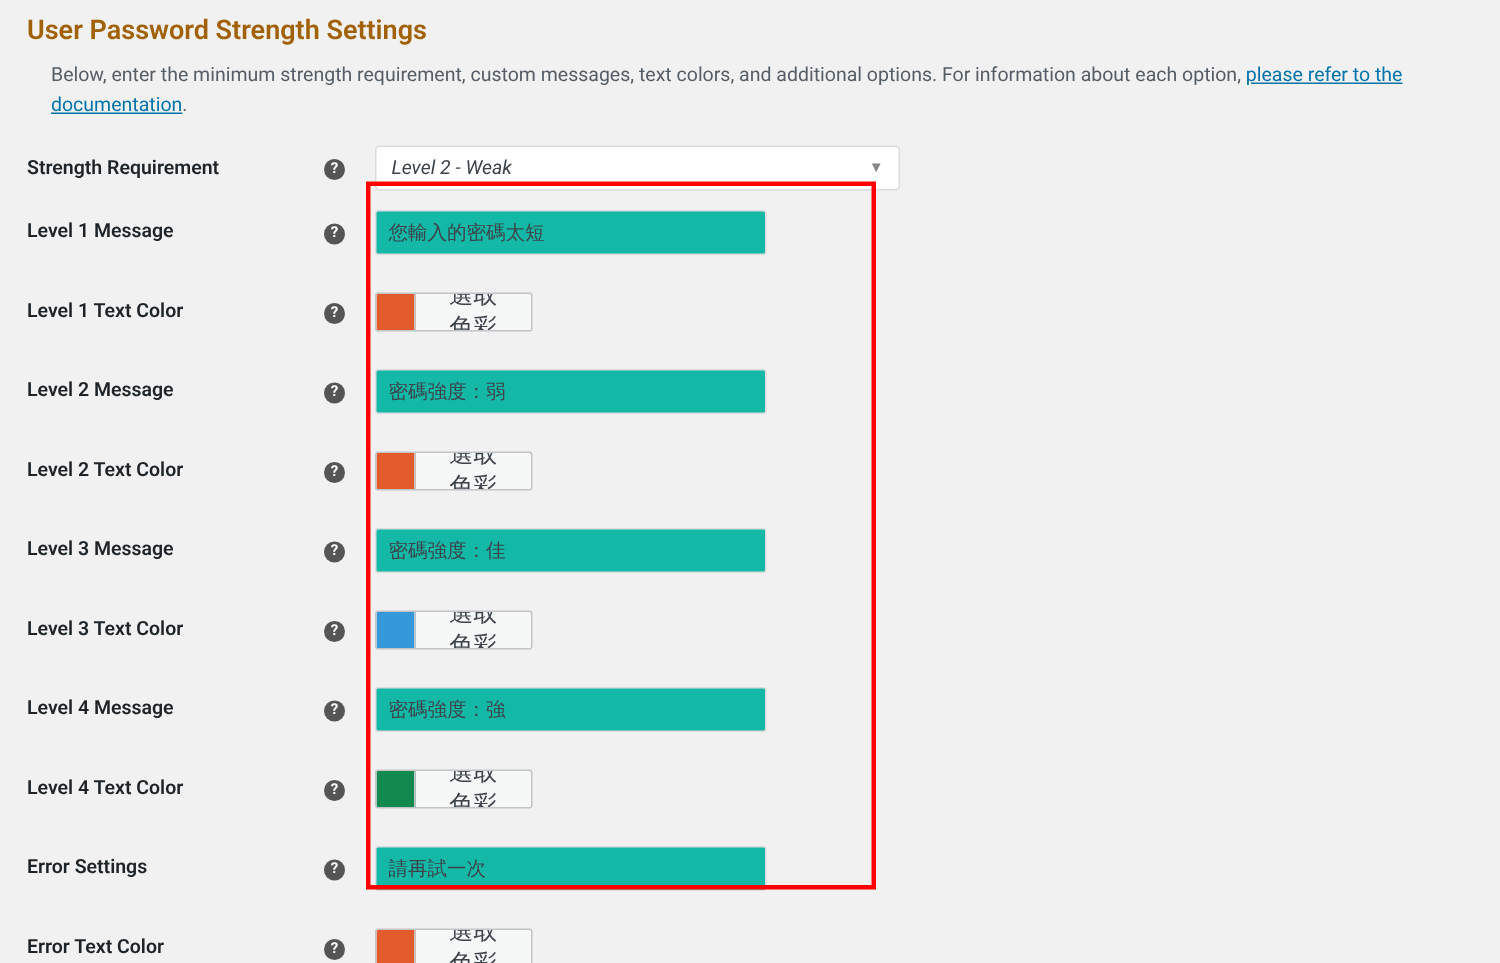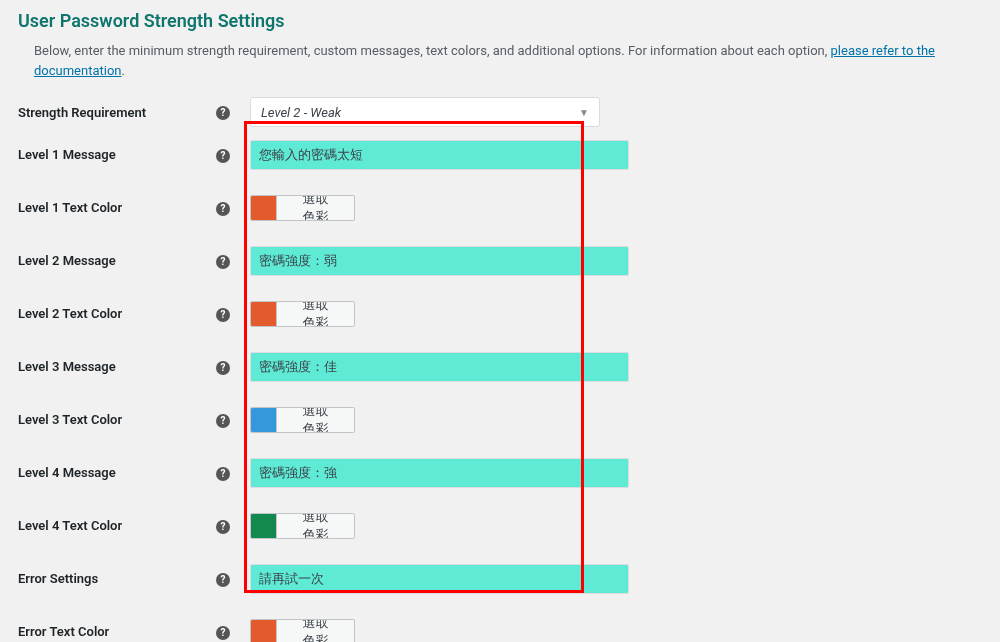--- a/index.html
+++ b/index.html
@@ -11,21 +11,21 @@
     height:642px;
     overflow:hidden;
     box-sizing:border-box;
     padding:10px 18px 0 18px;
   }
   *, *::before, *::after { box-sizing:inherit; }
 
   h2.section-title {
     font-size:18px;
     font-weight:600;
-    color:#0f766e;
+    color:#a16207;
     margin:0 0 10px 0;
   }
   p.section-desc {
     font-size:13px;
     color:#555d66;
     margin:0 0 16px 16px;
     line-height:1.5;
   }
   p.section-desc a { color:#0073aa; text-decoration:underline; }
 
@@ -87,25 +87,25 @@
     position:absolute;
     right:10px;
     top:50%;
     transform:translateY(-50%);
     color:#888;
     font-size:10px;
   }
 
   
   .txt-input {
-    width:379px;
+    width:261px;
     height:30px;
     border:1px solid #dcdcde;
     border-radius:2px;
-    background:#5eead4;
+    background:#14b8a6;
     font-size:13px;
     color:#3c434a;
     padding:0 8px;
   }
 
   
   .color-picker {
     display:flex;
     align-items:center;
     width:105px;
@@ -115,21 +115,21 @@
     background:#f6f7f7;
     overflow:hidden;
   }
   .color-swatch {
     width:26px;
     height:100%;
     border-right:1px solid #c3c4c7;
   }
   .color-btn-label {
     flex:1;
-    font-size:13px;
+    font-size:16px;
     color:#3c434a;
     text-align:center;
     padding:0 20px;
   }
 
   
   .highlight-box {
     position:absolute;
     border:3px solid #f00;
     pointer-events:none;

